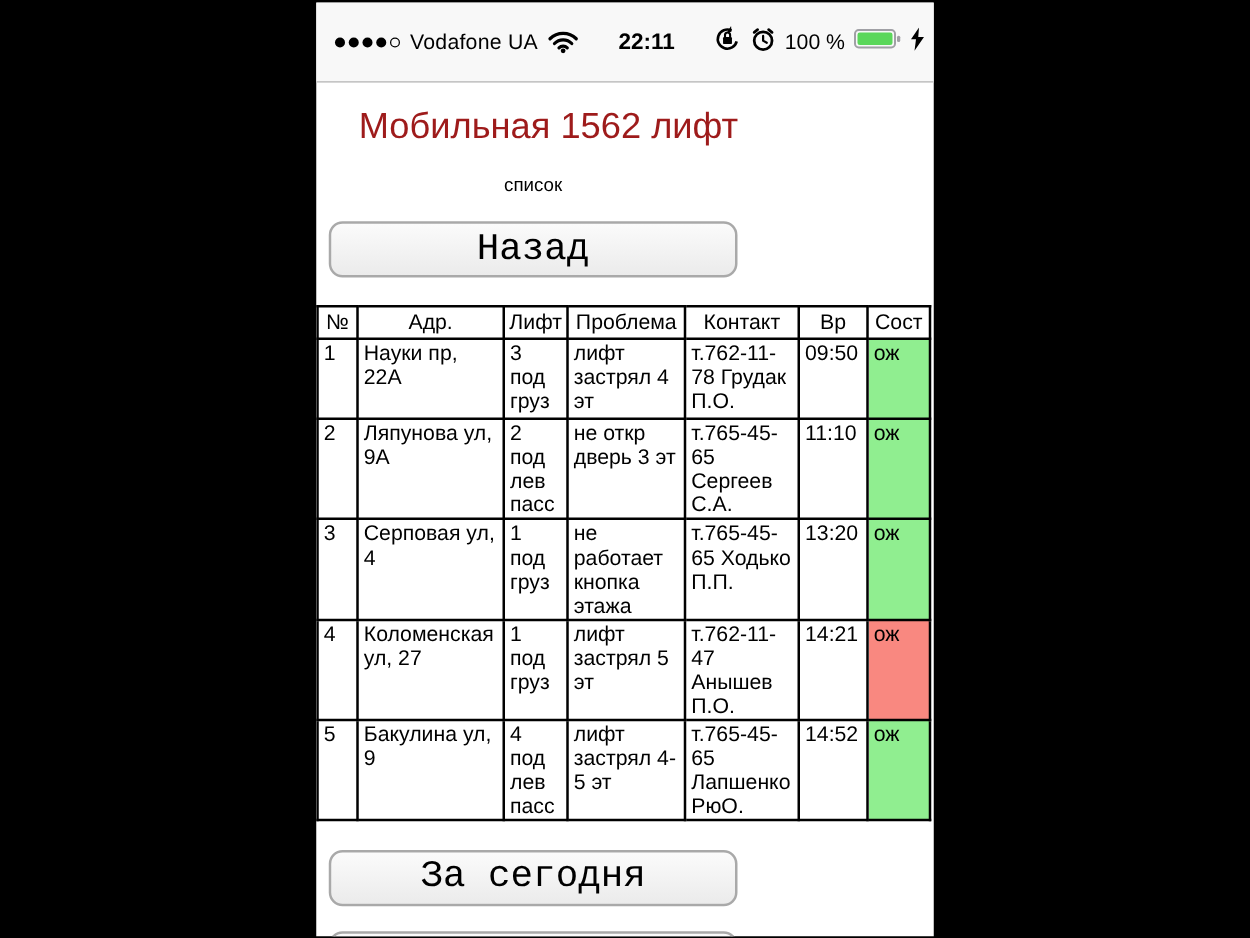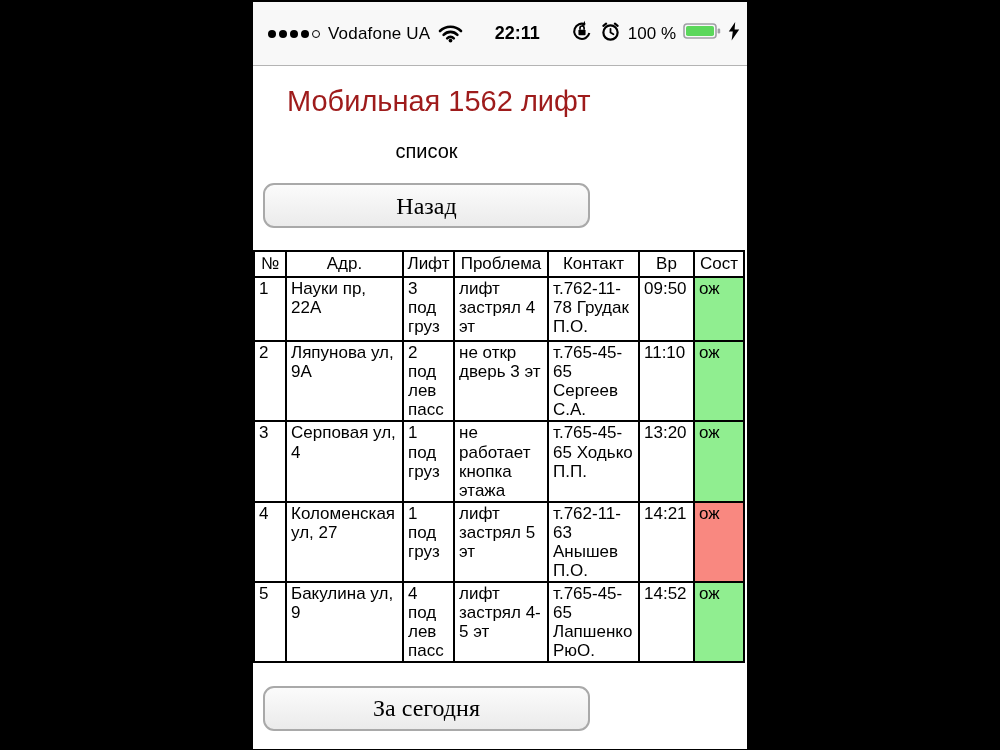--- a/index.html
+++ b/index.html
@@ -15,24 +15,24 @@
   .dot.filled{background:#000;}
   .dot.hollow{border:1.5px solid #000;background:transparent;}
   .carrier{margin-left:8px;letter-spacing:.2px;}
   .wifi-wrap{margin-left:8px;display:flex;align-items:center;}
   .time{position:absolute;left:53.5%;transform:translateX(-50%);font-weight:700;font-size:18px;}
   .status-right{position:absolute;right:7px;top:0;height:100%;display:flex;align-items:center;gap:7px;}
   .pct{font-size:17px;}
 
   
   .page-title{margin:19px 0 0 34px;font-size:29px;font-weight:normal;color:#9e1b1b;line-height:1.15;}
-  .subtitle{width:327px;margin:22px 0 0 10px;text-align:center;font-size:20px;}
-  .btn{display:block;width:327px;margin-left:10px;height:45px;font-size:24px;color:#000;
+  .subtitle{width:327px;margin:22px 0 0 10px;text-align:center;font-size:15px;}
+  .btn{display:block;width:327px;margin-left:10px;height:45px;font-size:30px;color:#000;
        background:linear-gradient(#fbfbfb,#ebebeb);border:2px solid #a9a9a9;border-radius:11px;
-       font-family:Liberation Serif, serif;line-height:1;cursor:pointer;}
+       font-family:Liberation Mono, monospace;line-height:1;cursor:pointer;}
   .btn-back{margin-top:20px;}
   .btn-today{margin-top:23px;}
   .btn-partial{margin-top:20px;}
 
   
   table{border-collapse:collapse;margin-top:22px;width:490px;table-layout:fixed;
         font-size:17px;line-height:1.12;}
   th,td{border:2px solid #000;padding:1px 4px;vertical-align:top;text-align:left;
         font-weight:normal;overflow:hidden;word-wrap:break-word;}
   thead th{text-align:center;padding:2px 1px;}
@@ -154,21 +154,21 @@
         <td>т.765-45-65 Ходько П.П.</td>
         <td>13:20</td>
         <td style="background: rgb(144, 238, 144);">ож</td>
       </tr>
 
       <tr>
         <td>4</td>
         <td>Коломенская ул, 27</td>
         <td>1 под груз</td>
         <td>лифт застрял 5 эт</td>
-        <td>т.762-11-63 Анышев П.О.</td>
+        <td>т.762-11-47 Анышев П.О.</td>
         <td>14:21</td>
         <td style="background: rgb(249, 136, 128);">ож</td>
       </tr>
 
       <tr>
         <td>5</td>
         <td>Бакулина ул, 9</td>
         <td>4 под лев пасс</td>
         <td>лифт застрял 4-5 эт</td>
         <td>т.765-45-65 Лапшенко РюО.</td>

